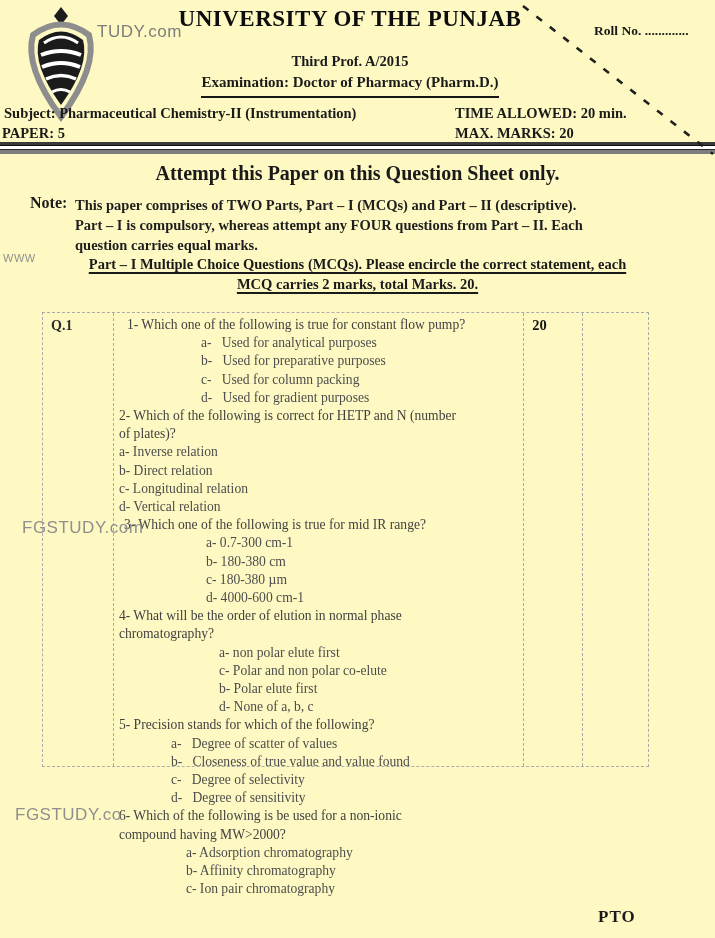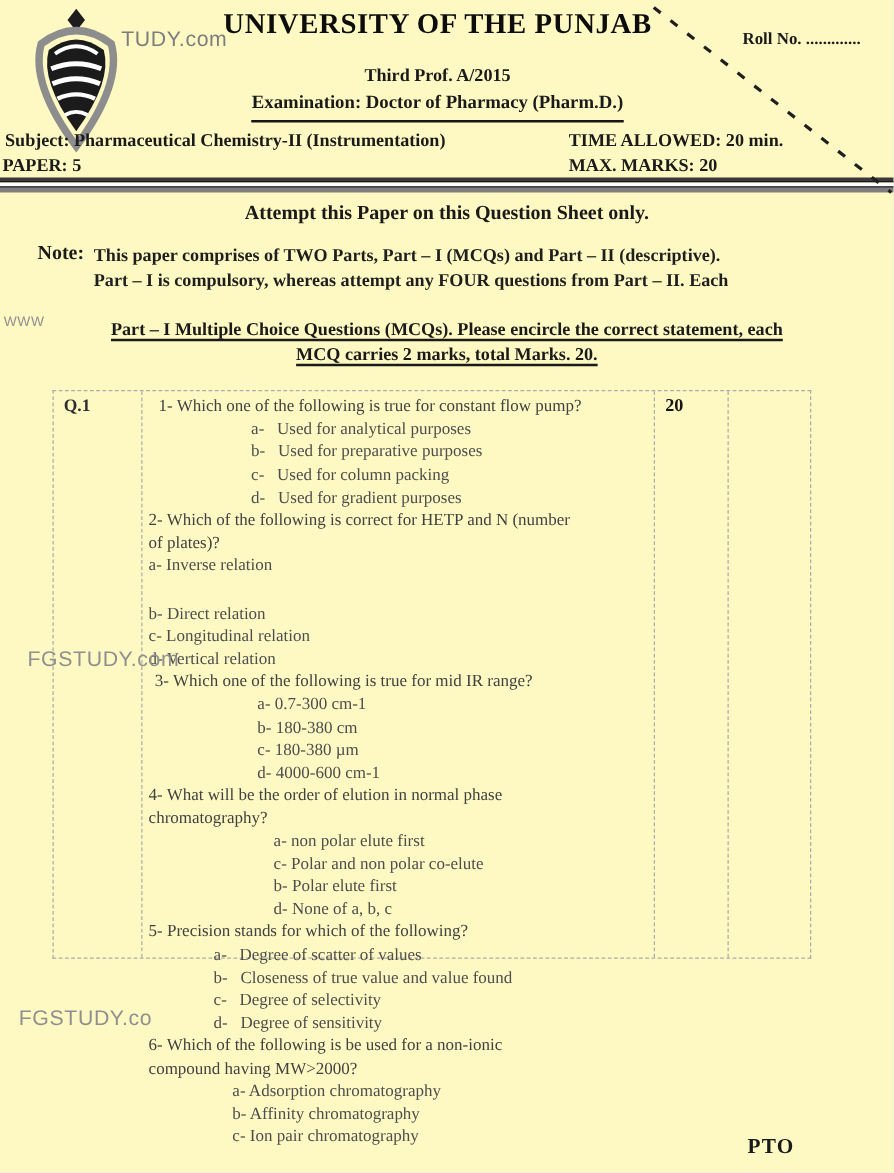--- a/index.html
+++ b/index.html
@@ -26,21 +26,21 @@
   #subject { left:4px; top:105px; }
   #time-allowed { left:455px; top:105px; }
   #paper-no { left:2px; top:125px; }
   #max-marks { left:455px; top:125px; }
 
   #thick-rule { left:0; top:142px; width:715px; height:13px; }
   #thick-rule .r1 { height:4px; background:#3a3a3a; border-bottom:1px solid #111; }
   #thick-rule .r2 { height:3px; background:#ffffff; }
   #thick-rule .r3 { height:5px; background:#7e7e7e; border-top:1px solid #2a2a2a; }
 
-  #attempt-line { left:0; top:162px; width:715px; text-align:center; font-size:16px; font-weight:bold; }
+  #attempt-line { left:0; top:162px; width:715px; text-align:center; font-size:20px; font-weight:bold; }
 
   
   #note-label { left:30px; top:194px; font-size:16px; font-weight:bold; }
   .note-line { left:75px; width:610px; font-size:14.5px; font-weight:bold; white-space:pre; color:#1e1e1e; }
   #note-line-0 { top:197px; } #note-line-1 { top:217px; } #note-line-2 { top:237px; }
 
   #www-wm { left:3px; top:252px; font-size:11px; }
 
   .part-head { width:715px; text-align:center; font-size:14.5px; font-weight:bold; }
   .part-head span { text-decoration:underline; text-decoration-thickness:1.5px; text-underline-offset:3px; }
@@ -106,20 +106,21 @@
     <div class="r1"></div>
       <div class="r2"></div>
       <div class="r3"></div>
   </div>
 
   <div class="abs" id="attempt-line">Attempt this Paper on this Question Sheet only.</div>
 
   <div class="abs" id="note-label">Note:</div>
   <div class="abs note-line" id="note-line-0">This paper comprises of TWO Parts, Part – I (MCQs) and Part – II (descriptive).</div>
   <div class="abs note-line" id="note-line-1">Part – I is compulsory, whereas attempt any FOUR questions from Part – II. Each</div>
+  <div class="abs note-line" id="note-line-2">question carries equal marks.</div>
 
   <div class="abs wm" id="www-wm">WWW</div>
 
   <div class="abs part-head" id="part-head-1">
     <span>Part – I Multiple Choice Questions (MCQs).  Please encircle the correct statement, each</span>
   </div>
   <div class="abs part-head" id="part-head-2">
     <span>MCQ carries 2 marks, total Marks. 20.</span>
   </div>
 
@@ -128,21 +129,21 @@
     <div class="col" id="col-main">
       <div id="qa-list">
           <div class="line q-line" style="margin-left: 8px;">1- Which one of the following is true for constant flow pump?</div>
           <div class="line opt-line" style="margin-left: 82px;">a-   Used for analytical purposes</div>
           <div class="line opt-line" style="margin-left: 82px;">b-   Used for preparative purposes</div>
           <div class="line opt-line" style="margin-left: 82px;">c-   Used for column packing</div>
           <div class="line opt-line" style="margin-left: 82px;">d-   Used for gradient purposes</div>
           <div class="line q-line" style="margin-left: 0px;">2- Which of the following is correct for HETP and N (number</div>
           <div class="line q-line" style="margin-left: 0px;">of plates)?</div>
           <div class="line opt-line" style="margin-left: 0px;">a- Inverse relation</div>
-          <div class="line opt-line" style="margin-left: 0px; margin-top: 20px;">b- Direct relation</div>
+          <div class="line opt-line" style="margin-left: 0px;">b- Direct relation</div>
           <div class="line opt-line" style="margin-left: 0px;">c- Longitudinal relation</div>
           <div class="line opt-line" style="margin-left: 0px;">d- Vertical relation</div>
           <div class="line q-line" style="margin-left: 5px;">3- Which one of the following is true for mid IR range?</div>
           <div class="line opt-line" style="margin-left: 87px;">a- 0.7-300 cm-1</div>
           <div class="line opt-line" style="margin-left: 87px;">b- 180-380 cm</div>
           <div class="line opt-line" style="margin-left: 87px;">c- 180-380 µm</div>
           <div class="line opt-line" style="margin-left: 87px;">d- 4000-600 cm-1</div>
           <div class="line q-line" style="margin-left: 0px;">4- What will be the order of elution in normal phase</div>
           <div class="line q-line" style="margin-left: 0px;">chromatography?</div>
           <div class="line opt-line" style="margin-left: 100px;">a- non polar elute first</div>

